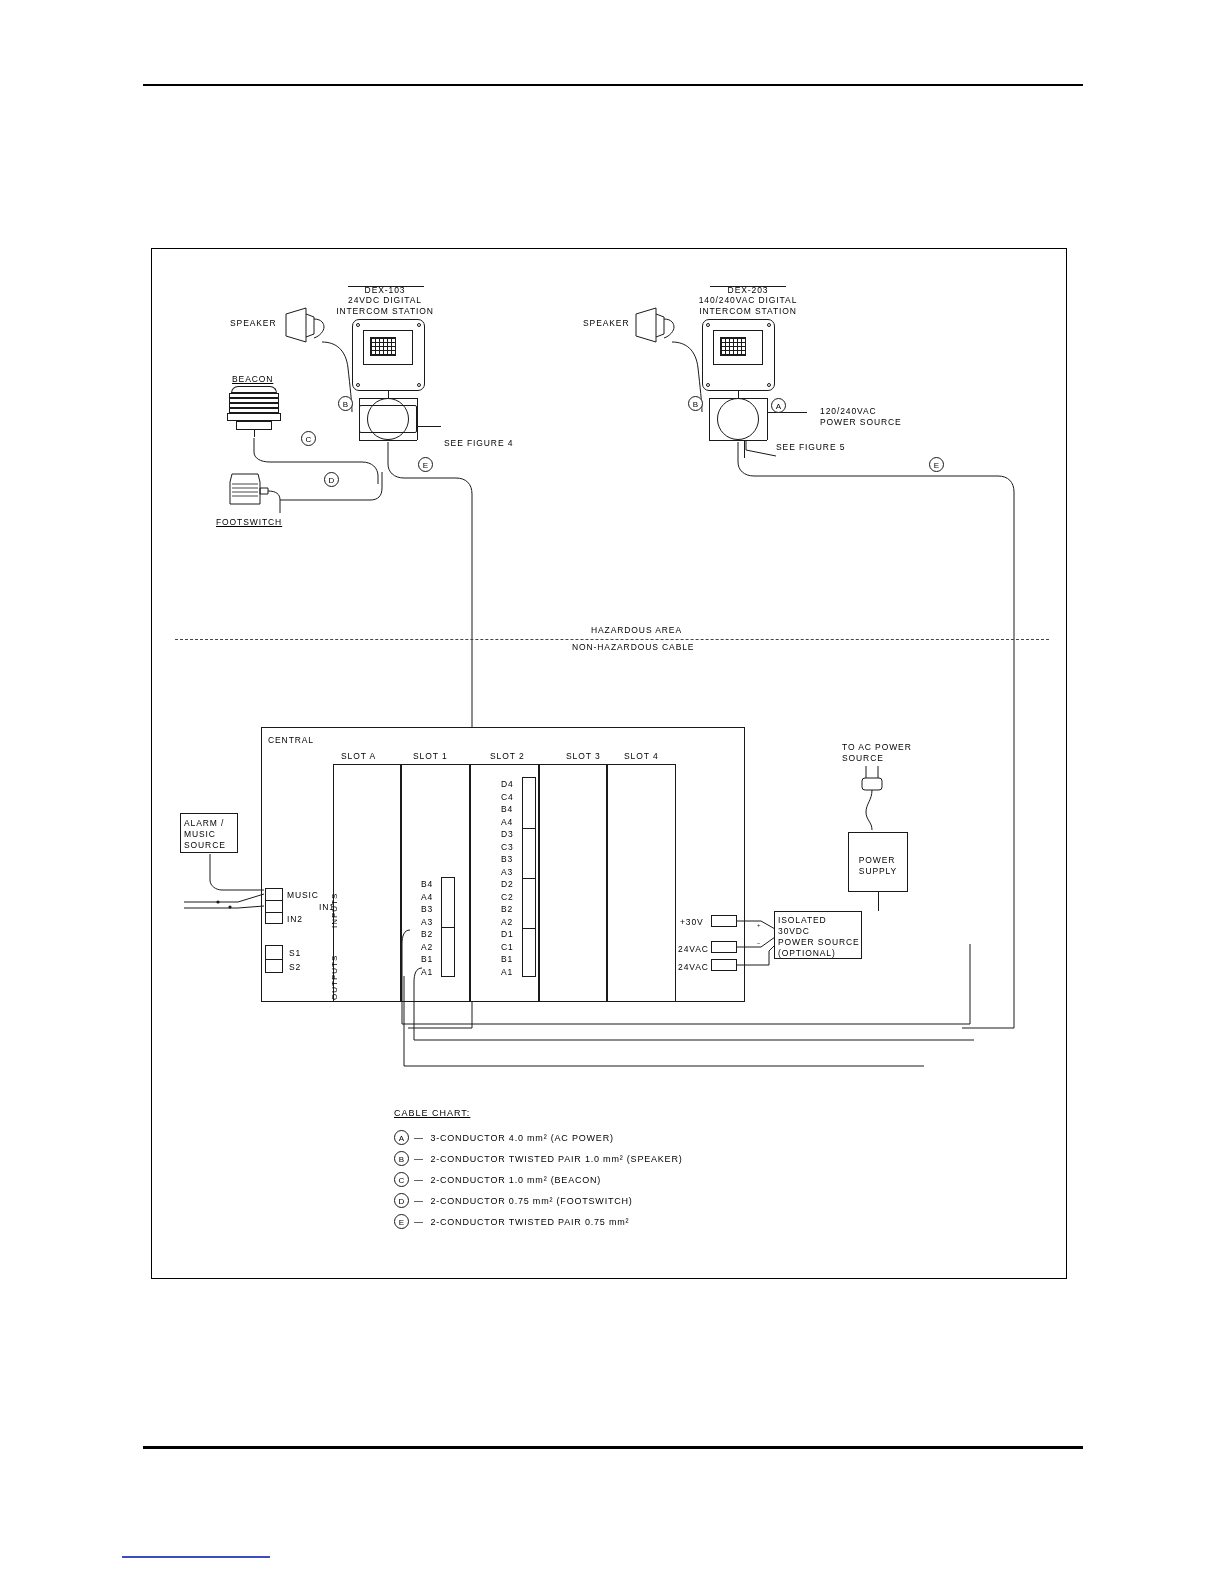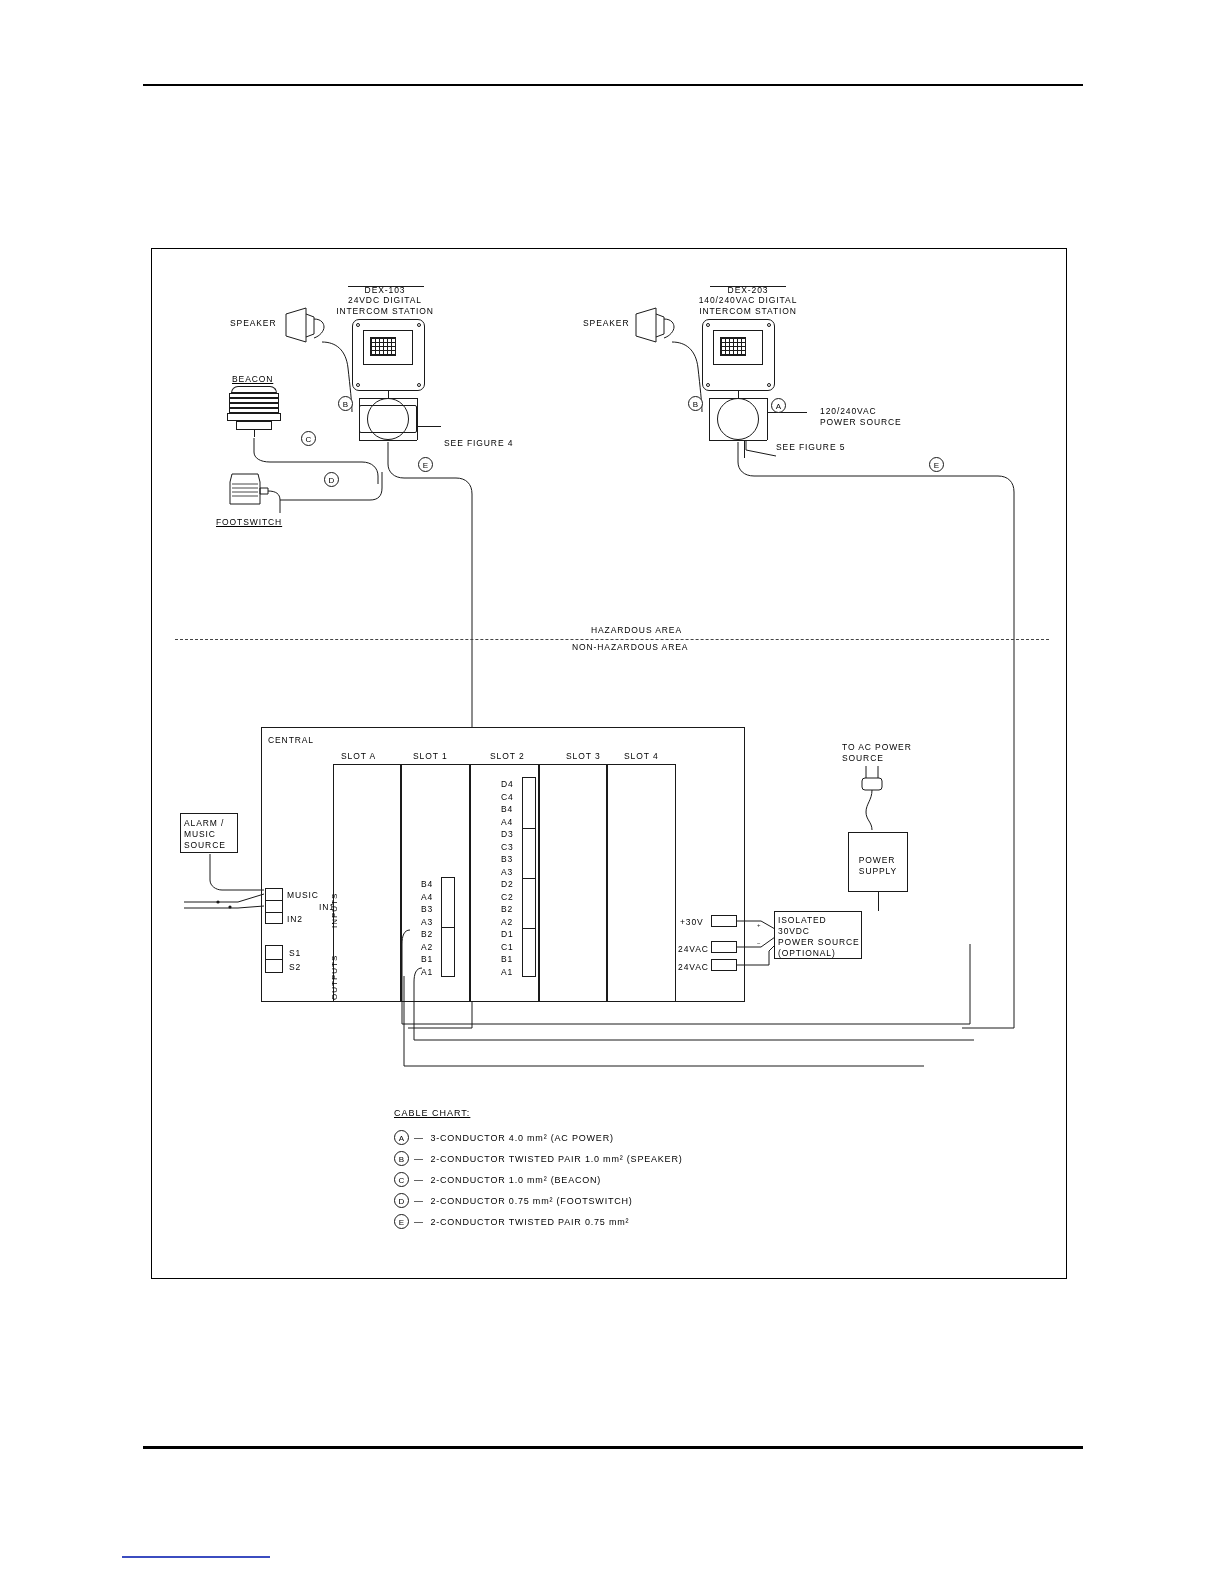--- a/index.html
+++ b/index.html
@@ -309,21 +309,21 @@
   <svg style="position:absolute; left:710px; top:440px;" width="310" height="130" viewBox="0 0 310 130">
     <path d="M28 2 L28 22 C28 30, 34 36, 44 36 L288 36 C298 36, 304 42, 304 52 L304 128" fill="none" stroke="#1a1a1a" stroke-width="1"></path>
   </svg>
   <div class="circle" style="left:929px; top:457px;">E</div>
   <svg style="position:absolute; left:960px; top:566px;" width="70" height="470" viewBox="0 0 70 470">
     <path d="M54 2 L54 462 L2 462" fill="none" stroke="#1a1a1a" stroke-width="1"></path>
   </svg>
 
   <div class="dash-h" style="left:175px; top:639px; width:874px;"></div>
   <div class="lbl" style="left:591px; top:625px;">HAZARDOUS AREA</div>
-  <div class="lbl" style="left:572px; top:642px;">NON-HAZARDOUS AREA</div>
+  <div class="lbl" style="left:572px; top:642px;">NON-HAZARDOUS CABLE</div>
 
   <div class="box" style="left:261px; top:727px; width:484px; height:275px; background:#fff;"></div>
   <div class="lbl" style="left:268px; top:735px;">CENTRAL</div>
 
   <div class="lbl" style="left:341px; top:751px;">SLOT A</div>
   <div class="lbl" style="left:413px; top:751px;">SLOT 1</div>
   <div class="lbl" style="left:490px; top:751px;">SLOT 2</div>
   <div class="lbl" style="left:566px; top:751px;">SLOT 3</div>
   <div class="lbl" style="left:624px; top:751px;text-align:right;">SLOT 4</div>
 

